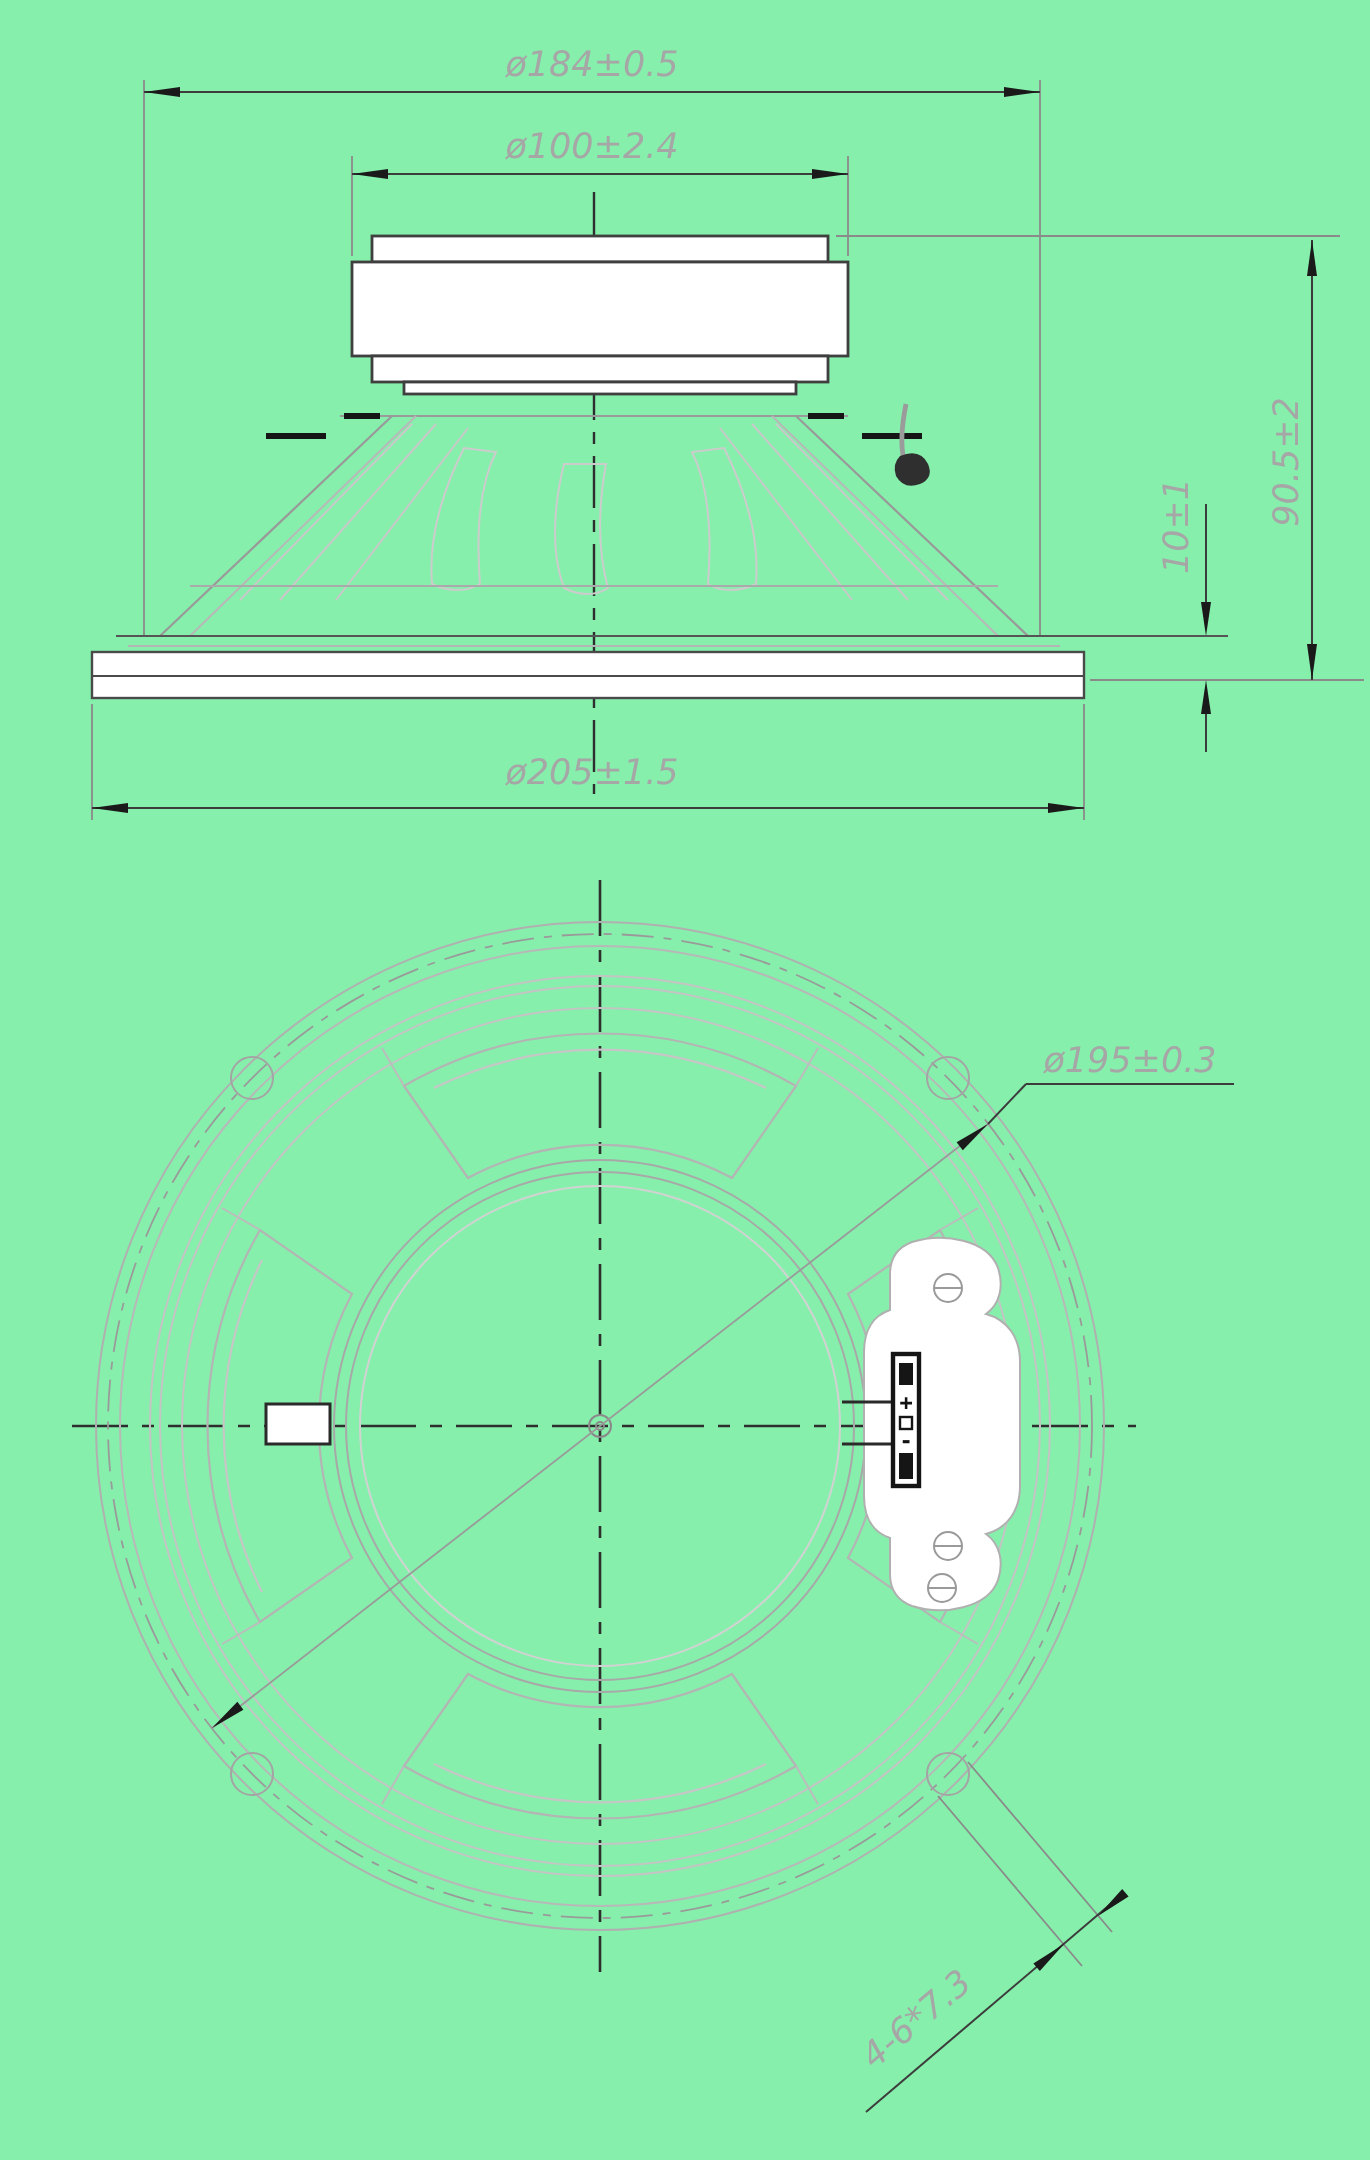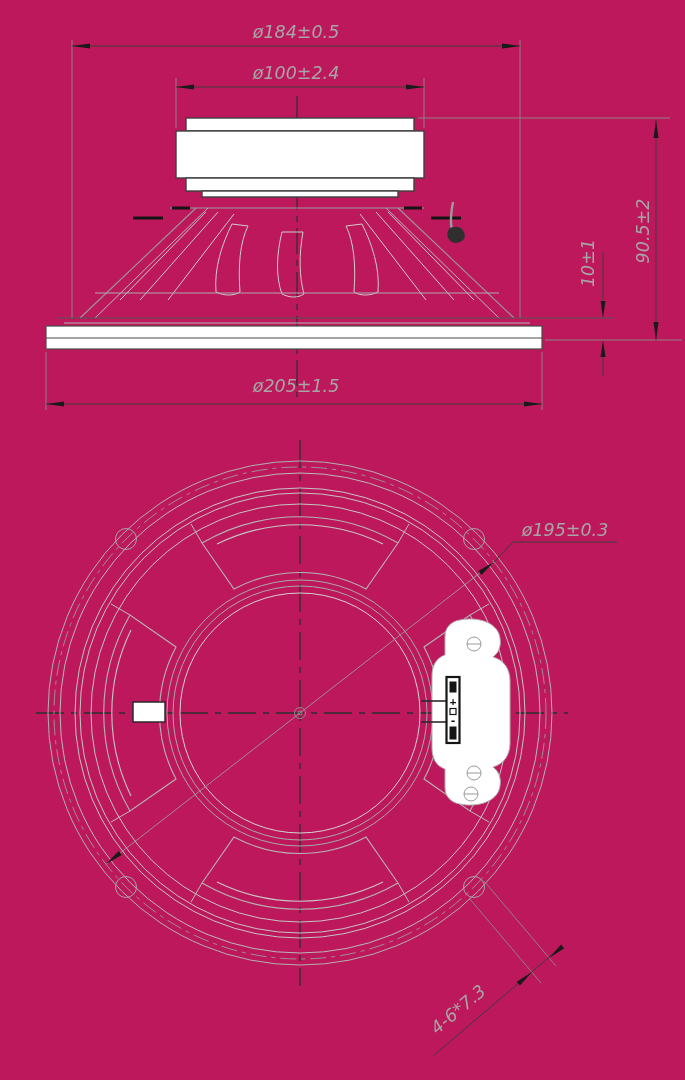--- a/index.html
+++ b/index.html
@@ -1,17 +1,17 @@
 <!DOCTYPE html>
 <html><head>
 <meta charset="utf-8">
 <style>
   html,body{margin:0;padding:0;background:#f3f3f3;}
   .sheet{
-    width:685px;height:1080px;background:#be185d;position:relative;margin:0 auto;
+    width:685px;height:1080px;background:#86efac;position:relative;margin:0 auto;
     font-family:"DejaVu Sans", sans-serif;
   }
   svg{display:block;}
   .dimtext{
     font-family:"DejaVu Sans", sans-serif;
     font-style:italic;
     font-size:17.5px;
     fill:#a6a6a6;
   }
   .termtext{

